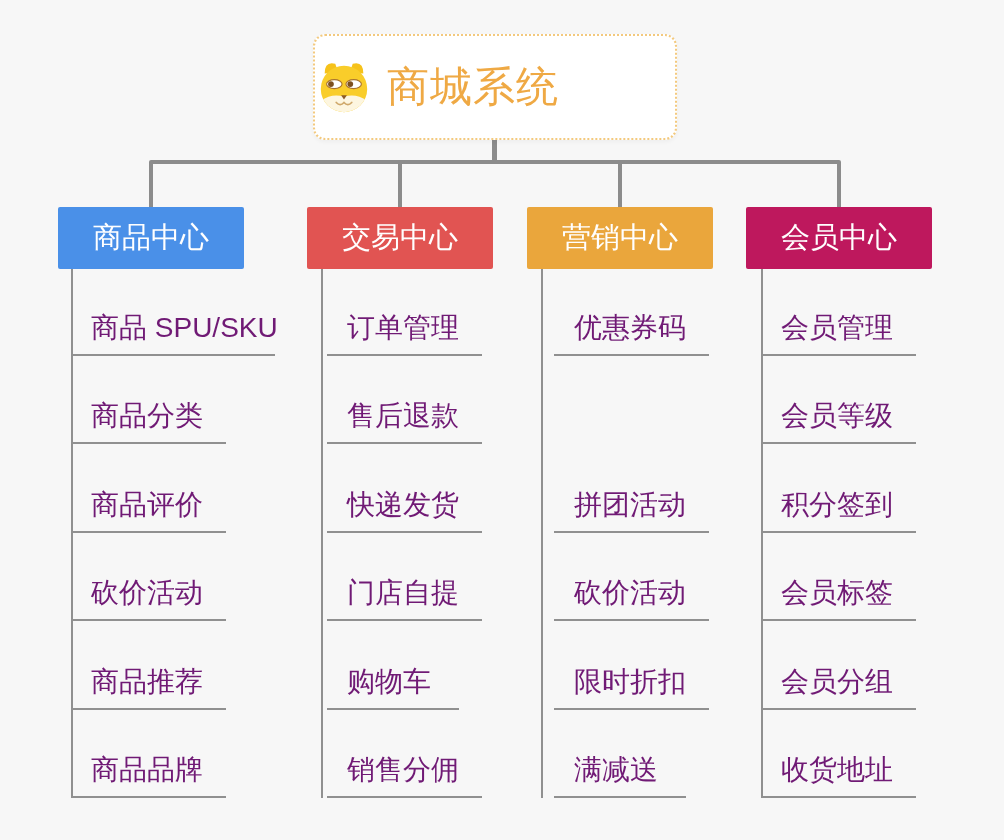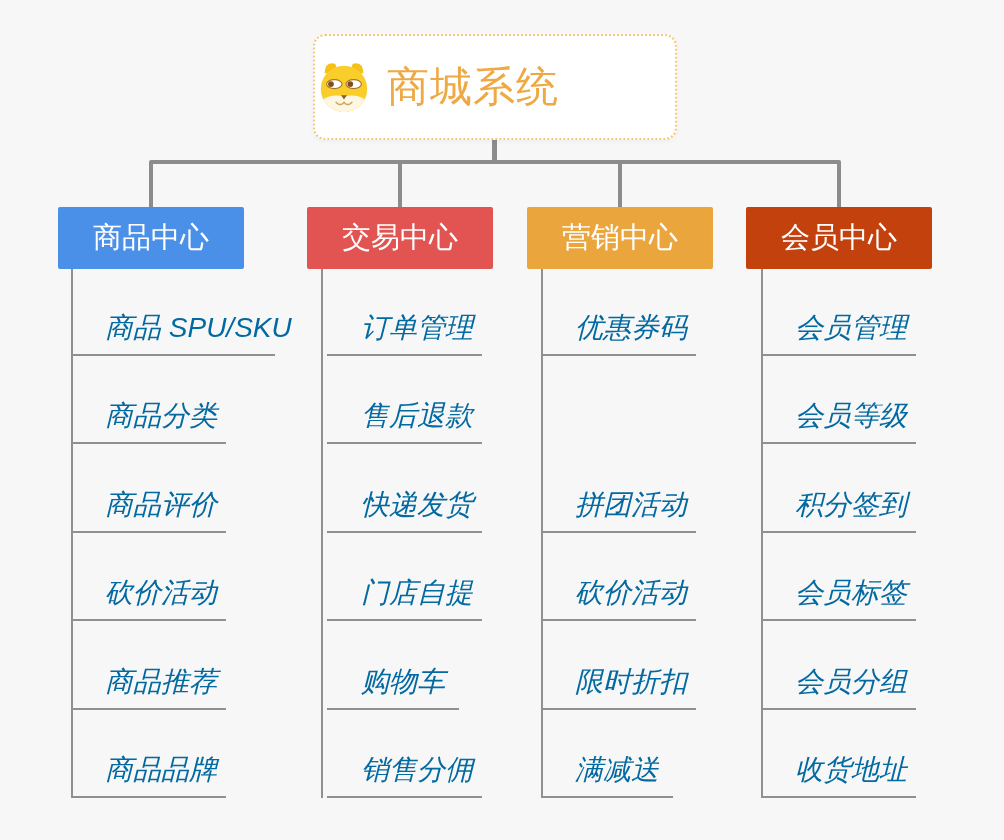--- a/index.html
+++ b/index.html
@@ -41,24 +41,24 @@
   
   .vline{position:absolute;top:269px;height:529px;width:2px;background:#909090;}
   #vl1{left:71px;} #vl2{left:321px;} #vl3{left:541px;} #vl4{left:761px;}
 
   
   .item{
     position:absolute;box-sizing:border-box;
     width:155px;height:48px;
     border-bottom:2px solid #909090;
     display:flex;align-items:flex-end;
-    padding:0 0 7px 34px;
-    font-size:28px;color:#0369a1;white-space:nowrap;font-style:italic;
+    padding:0 0 7px 20px;
+    font-size:28px;color:#701a75;white-space:nowrap;
   }
-  .col1{left:71px;} .col2{left:321px;margin-left:6px;} .col3{left:541px;} .col4{left:761px;}
+  .col1{left:71px;} .col2{left:321px;margin-left:6px;} .col3{left:554px;} .col4{left:761px;}
   .r1{top:308px;} .r2{top:396px;} .r3{top:485px;}
   .r4{top:573px;} .r5{top:662px;} .r6{top:750px;}
   .w-lg{width:204px;}  
   .w-sm{width:132px;}  
 </style>
 </head>
 <body>
 
 <div id="canvas">
 
@@ -90,21 +90,21 @@
 
   <div class="hdr" id="hdr1" style="background: rgb(74, 144, 232);">
       <span>商品中心</span>
     </div>
   <div class="hdr" id="hdr2" style="background: rgb(225, 84, 82);">
       <span>交易中心</span>
     </div>
   <div class="hdr" id="hdr3" style="background: rgb(234, 166, 60);">
       <span>营销中心</span>
     </div>
-  <div class="hdr" id="hdr4" style="background: #c2410c;">
+  <div class="hdr" id="hdr4" style="background: #be185d;">
       <span>会员中心</span>
     </div>
 
   <div class="vline" id="vl1"></div>
   <div class="vline" id="vl2"></div>
   <div class="vline" id="vl3"></div>
   <div class="vline" id="vl4"></div>
 
   <div class="item col1 r1 w-lg">商品 SPU/SKU</div>
   <div class="item col1 r2">商品分类</div>

